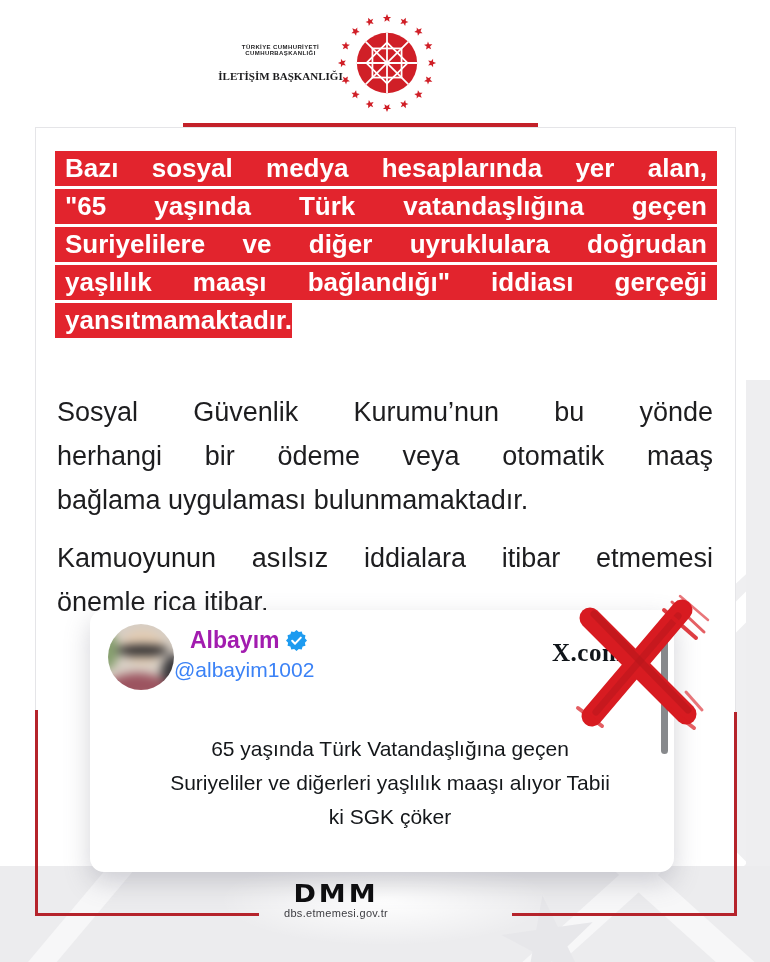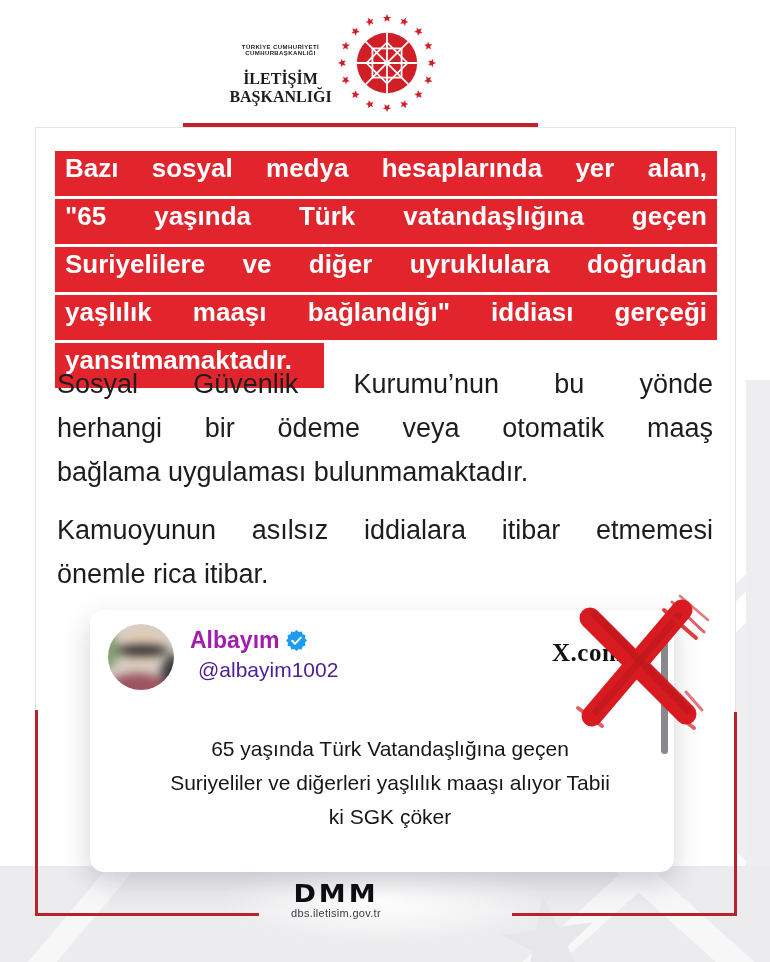--- a/index.html
+++ b/index.html
@@ -23,60 +23,60 @@
         background:radial-gradient(ellipse 55% 55% at 50% 40%, #ffffff 0%, rgba(255,255,255,0) 75%);}
   .bottom-strip .stripe{position:absolute;background:#f7f7f8;}
   .bottom-strip .bs1{width:26px;height:220px;left:580px;top:-60px;transform:rotate(48deg);}
   .bottom-strip .bs2{width:26px;height:220px;left:660px;top:-70px;transform:rotate(-48deg);}
   .bottom-strip .bs3{width:22px;height:180px;left:70px;top:-40px;transform:rotate(40deg);}
 
   
   .header{position:absolute;left:0;top:0;width:770px;height:127px;z-index:3;}
   .hdr-left{position:absolute;left:208px;top:44px;width:145px;text-align:center;color:#1c1c1e;}
   .hdr-left .small{font-size:6px;letter-spacing:.4px;font-weight:bold;}
-  .hdr-left .main{font-family:"Liberation Serif",serif;font-weight:bold;font-size:16px;margin-top:14px;}
+  .hdr-left .main{font-family:"Liberation Serif",serif;font-weight:bold;font-size:11px;margin-top:14px;}
   .emblem{position:absolute;left:335px;top:11px;}
   .hdr-right{position:absolute;left:455px;top:42px;color:#1c1c1e;}
   .hdr-right .small{font-size:6px;font-weight:bold;letter-spacing:.3px;line-height:7px;}
   .hdr-right .main{font-family:"Liberation Serif",serif;font-weight:bold;font-size:15.5px;line-height:17px;margin-top:3px;}
 
   
   .card{position:absolute;left:35px;top:127px;width:701px;height:739px;background:#ffffff;
         border:1px solid #e5e5e8;border-bottom:none;z-index:1;box-sizing:border-box;}
   .top-accent{position:absolute;left:183px;top:123px;width:355px;height:4px;background:#c32129;z-index:4;}
 
   
   .headline{position:absolute;left:55px;top:151px;width:662px;z-index:2;}
   .hl-line{background:#e2242d;color:#ffffff;font-weight:bold;font-size:26px;
-           height:45px;line-height:35px;padding:0 10px;margin-bottom:3px;
+           height:35px;line-height:35px;padding:0 10px;margin-bottom:3px;
            text-align:justify;text-align-last:justify;box-sizing:border-box;}
-  .hl-line.last{display:inline-block;text-align:left;text-align-last:left;padding-right:32px;}
-
-  
-  .para{position:absolute;left:57px;width:656px;color:#1d1d1f;font-size:27px;z-index:2;}
+  .hl-line.last{display:inline-block;text-align:left;text-align-last:left;padding-right:0;}
+
+  
+  .para{position:absolute;left:57px;width:656px;color:#1d1d1f;font-size:27px;z-index:2;margin-top:28px;}
   .para .line{text-align:justify;text-align-last:justify;line-height:44px;height:44px;}
   .para .line.last{text-align:left;text-align-last:left;}
   .p1{top:362px;}
   .p2{top:508px;}
 
   
   .tweet{position:absolute;left:90px;top:610px;width:584px;height:262px;background:#ffffff;
          border-radius:14px;box-shadow:0 10px 26px rgba(110,110,125,.30);z-index:2;}
   .avatar{position:absolute;left:18px;top:14px;width:66px;height:66px;border-radius:50%;overflow:hidden;}
   .avatar .ph{position:absolute;inset:-8px;filter:blur(5px);
      background:
        radial-gradient(ellipse 52% 12% at 52% 42%, #2b2a2c 0 60%, rgba(0,0,0,0) 61%),
        radial-gradient(ellipse 42% 34% at 52% 38%, #e2cbb2 0 60%, rgba(0,0,0,0) 61%),
        radial-gradient(ellipse 70% 42% at 46% 96%, #9c5460 0 62%, rgba(0,0,0,0) 63%),
        radial-gradient(ellipse 28% 40% at 6% 42%, #87a06f 0 60%, rgba(0,0,0,0) 61%),
        radial-gradient(ellipse 30% 42% at 92% 72%, #3a393c 0 60%, rgba(0,0,0,0) 61%),
        #d7cec4;}
   .t-name-row{position:absolute;left:100px;top:17px;display:flex;align-items:center;gap:7px;}
   .t-name{font-size:23px;font-weight:bold;color:#a21caf;}
-  .t-handle{position:absolute;left:108px;top:48px;font-size:21px;color:#4c1d95;}
+  .t-handle{position:absolute;left:84px;top:48px;font-size:21px;color:#3b82f6;}
   .t-source{position:absolute;left:462px;top:29px;font-size:25px;color:#0f1419;
             font-family:"Liberation Serif",serif;font-weight:bold;letter-spacing:.5px;}
   .t-scrollbar{position:absolute;left:571px;top:12px;width:7px;height:132px;background:#87898c;border-radius:4px;}
   .t-body{position:absolute;left:20px;top:122px;width:560px;color:#14171a;font-size:21px;}
   .t-body .line{line-height:34px;white-space:nowrap;text-align:center;}
 
   
   .brush-x{position:absolute;left:568px;top:592px;z-index:5;}
 
   
@@ -221,16 +221,16 @@
     </svg>
   </div>
 
   <div class="frame fr-left"></div>
   <div class="frame fr-right"></div>
   <div class="frame fr-bl"></div>
   <div class="frame fr-br"></div>
 
   <div class="footer">
     <div class="dmm">DMM</div>
-    <div class="url">dbs.iletisim.gov.tr</div>
+    <div class="url">dbs.etmemesi.gov.tr</div>
   </div>
 
 </div>
 
 </body></html>

